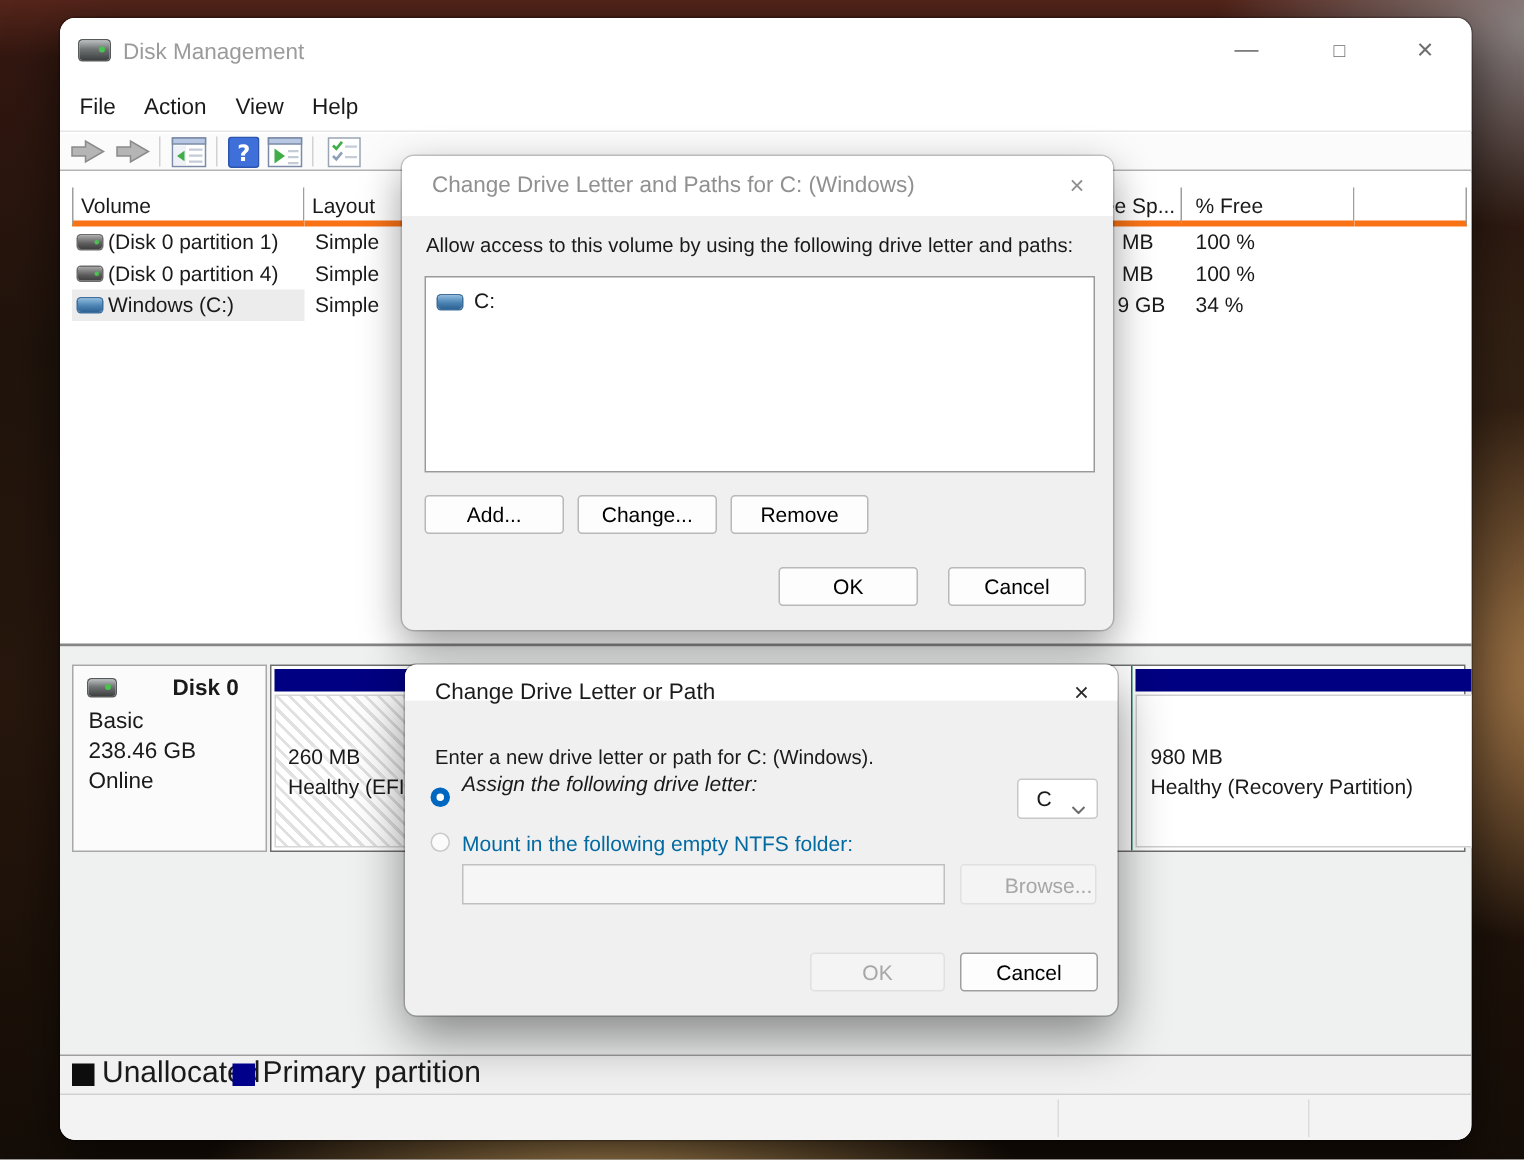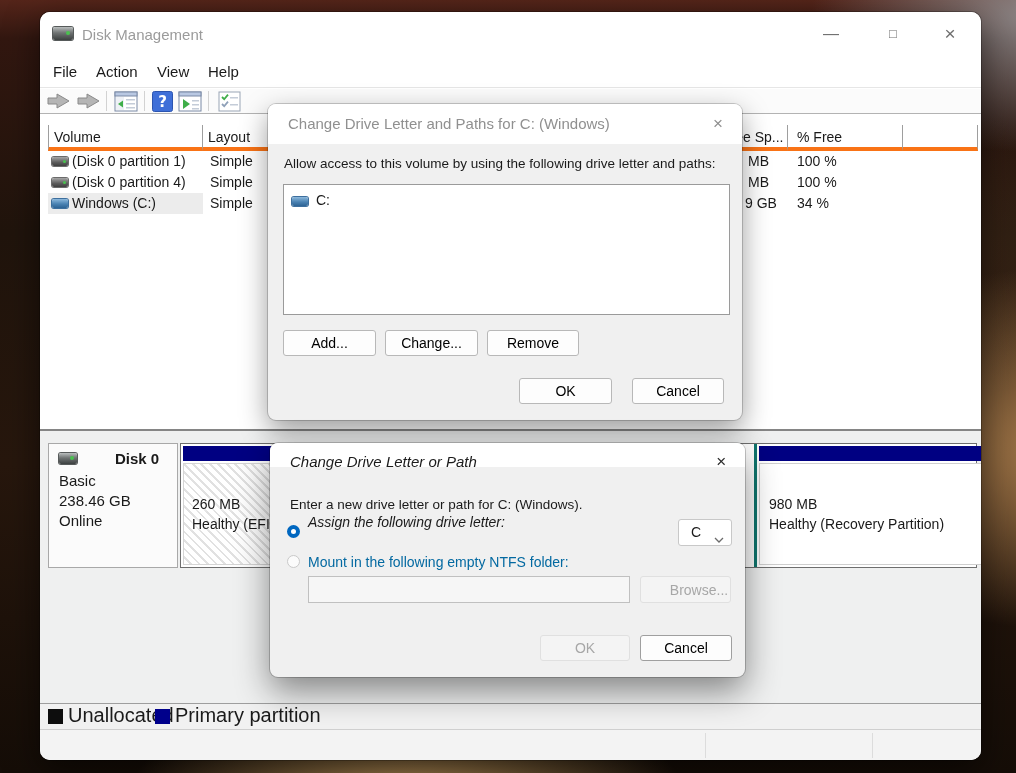--- a/index.html
+++ b/index.html
@@ -86,21 +86,21 @@
 
   .dlg1 { left:268px; top:104px; width:474px; height:316px; z-index:10; }
   .dlg1 .dlg-titlebar { height:40px; }
   .listbox { position:absolute; left:15px; top:80px; width:447px; height:131px; background:#fff; border:1px solid #9a9a9a; }
   .lb-item { position:absolute; left:8px; top:6px; height:20px; }
   .lb-item .drive { left:0; top:6px; }
   .lb-item .lb-text { position:absolute; left:24px; top:1px; font-size:14px; }
 
   .dlg2 { left:270px; top:443px; width:475px; height:234px; z-index:20;
           box-shadow:0 14px 34px rgba(0,0,0,.45), 0 0 0 1px rgba(0,0,0,.2); }
-  .dlg2 .dlg-titlebar { height:24px;font-style:italic; }
+  .dlg2 .dlg-titlebar { height:24px; }
   .radio { position:absolute; width:13px; height:13px; border-radius:50%; }
   .radio.on { background:#fff; border:4px solid #0067c0; }
   .radio.off { background:#fbfbfb; border:1px solid #c9c9c9; }
   .radio-label { position:absolute; font-size:14px; }
   .combo { position:absolute; left:408px; top:76px; width:54px; height:27px; background:#fff;
            border:1px solid #c8c8c8; border-radius:3px; }
   .combo .val { position:absolute; left:12px; top:4px; font-size:14px; }
   .combo .chev { position:absolute; right:7px; top:10px; }
   .txtfield { position:absolute; left:38px; top:133px; width:322px; height:27px; background:#f6f6f6;
               border:1px solid #c0c0c0; font-size:14px; padding:0 6px; color:#444; }
@@ -221,21 +221,21 @@
       <span class="disk-line" style="top:68px;">Online</span>
     </div>
 
     <div class="strip">
       <div class="pblock" style="left:0;width:98px;border-right:1px solid #777;">
         <div class="pbar"></div>
         <div class="pbody-hatch"></div>
         <span class="ptext" style="left:11px;top:52px;">260 MB</span>
         <span class="ptext" style="left:11px;top:72px;">Healthy (EFI</span>
       </div>
-      <div class="pblock" style="left:573px;width:254px;border-left:3px solid #0f766e;">
+      <div class="pblock" style="left:573px;width:254px;border-left:1px solid #0f766e;">
         <div class="pbar"></div>
         <div class="pbody-plain"></div>
         <span class="ptext" style="left:12px;top:52px;">980 MB</span>
         <span class="ptext" style="left:12px;top:72px;">Healthy (Recovery Partition)</span>
       </div>
     </div>
 
     <div class="legend">
       <span class="sw sw-black" style="left:8px;"></span>
       <span class="leg-label" style="left:28px;">Unallocated</span>

